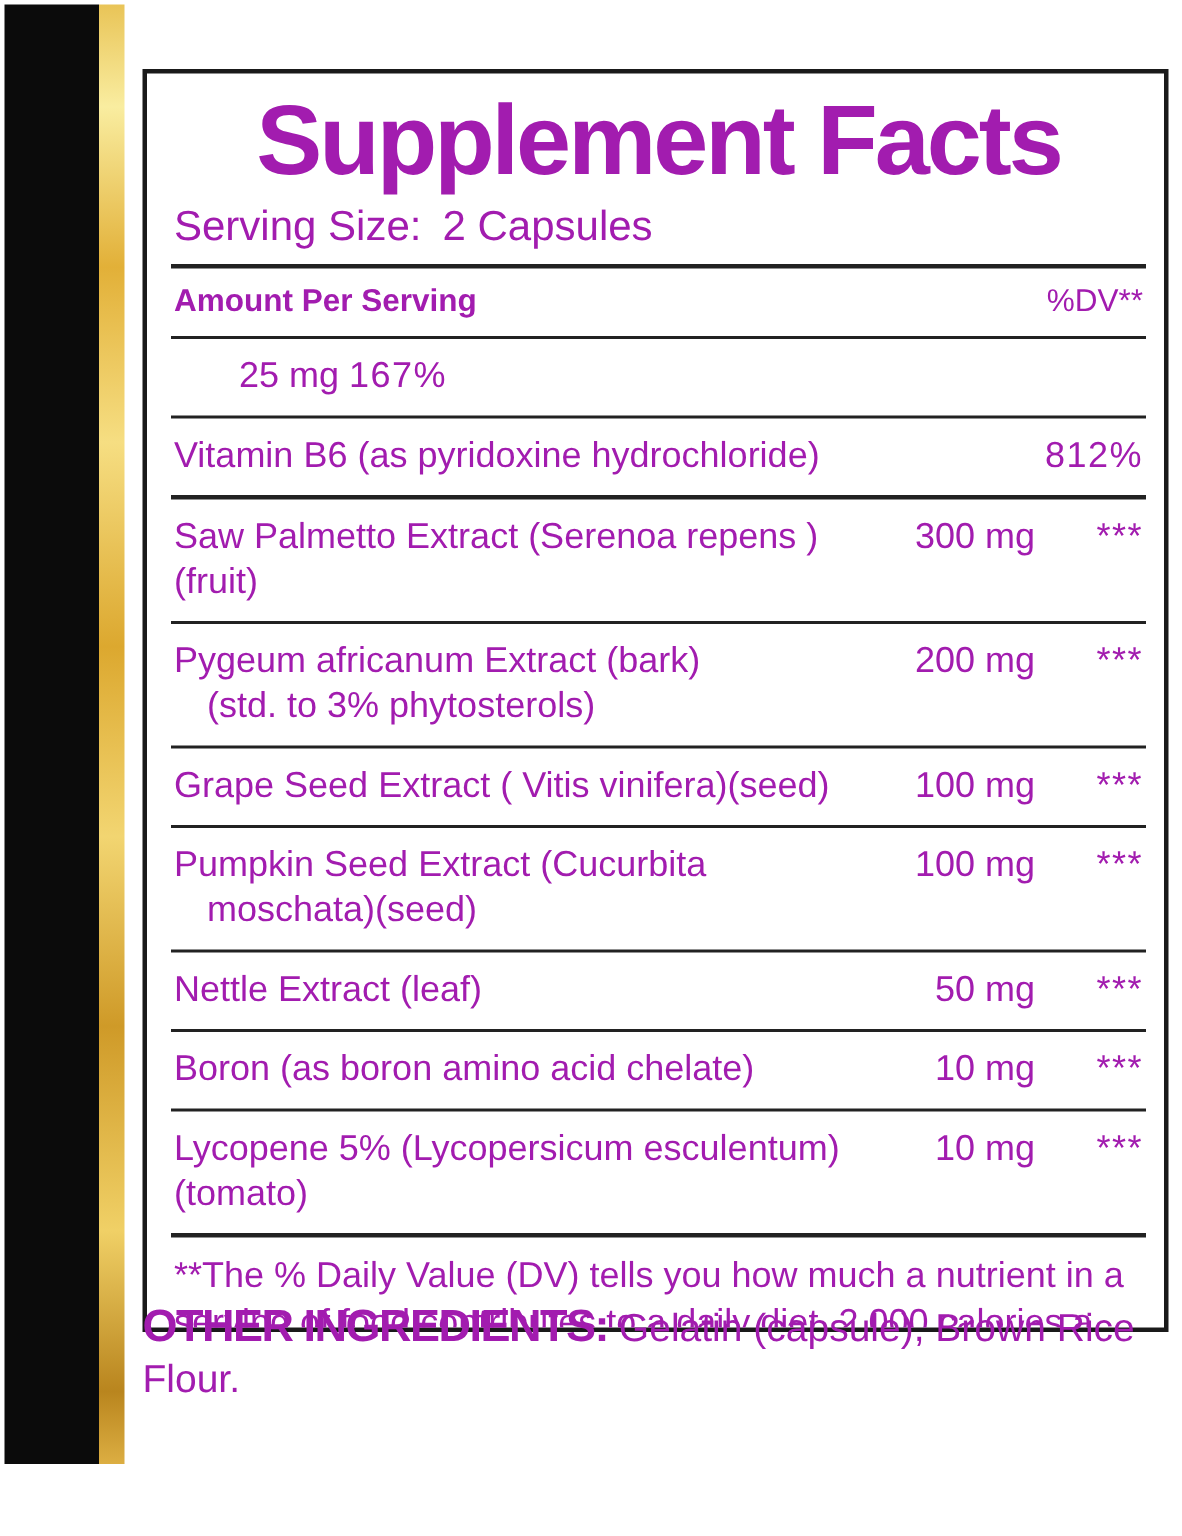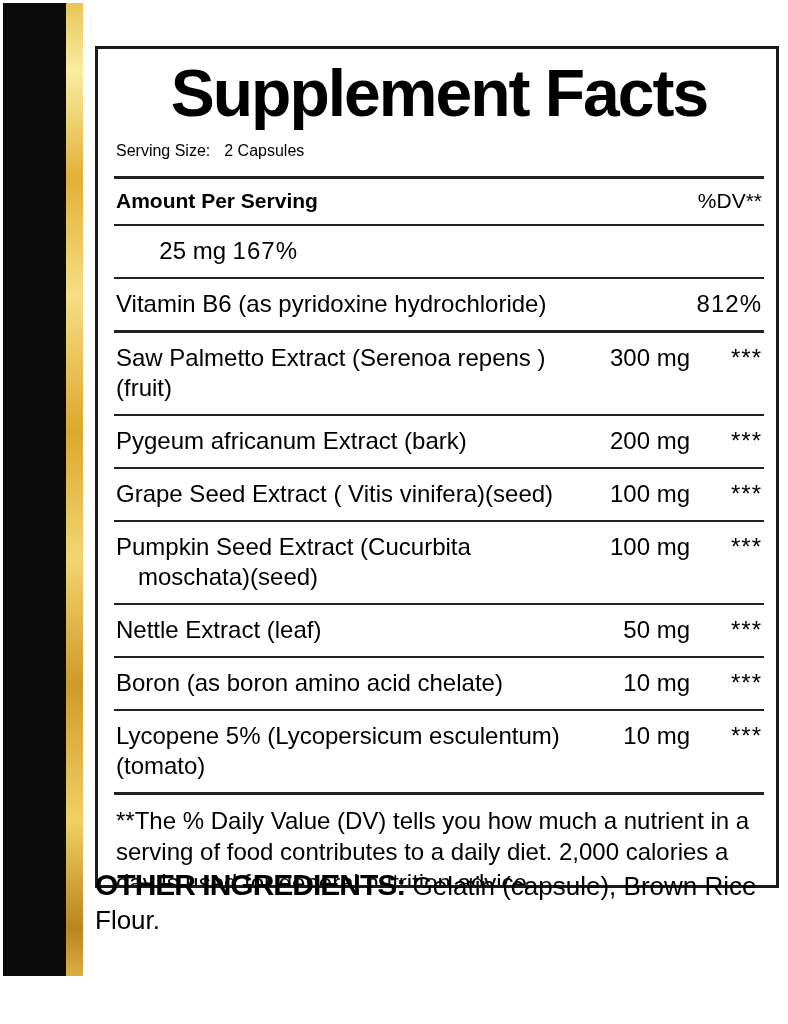--- a/index.html
+++ b/index.html
@@ -1,34 +1,34 @@
 <!DOCTYPE html>
 <html><head>
 <meta charset="utf-8">
 <style>
   html,body{margin:0;padding:0;background:#ffffff;}
   .page{position:relative;width:788px;height:980px;background:#ffffff;overflow:hidden;
-        font-family:"Liberation Sans",sans-serif;color:#000000;}
+        font-family:"Liberation Sans",sans-serif;color:#a21caf;}
 
   
   .bar-black{position:absolute;left:3px;top:3px;bottom:4px;width:63px;background:#0b0b0b;}
   .bar-gold{position:absolute;left:66px;top:3px;bottom:4px;width:17px;
     background:linear-gradient(180deg,
       #e9c457 0%, #f9eda0 7%, #e2b038 18%, #f6de82 30%, #dca82f 44%,
       #f2d571 57%, #cf9a28 70%, #f0d066 84%, #b9851e 95%, #dcae42 100%);}
 
   
   .panel{position:absolute;left:95px;top:46px;width:684px;height:842px;
          border:3px solid #1a1a1a;background:#ffffff;box-sizing:border-box;
          padding:6px 12px 0 16px;overflow:hidden;}
 
   .title{font-weight:bold;font-size:66px;line-height:72px;letter-spacing:-2px;
          text-align:center;padding:2px 0 4px 0;white-space:nowrap;}
 
-  .serving-block{font-size:16px;line-height:31px;padding:2px 0 10px 2px;}
+  .serving-block{font-size:28px;line-height:31px;padding:2px 0 10px 2px;}
   .serving-line .val{margin-left:14px;}
 
   .hdr-row{display:flex;justify-content:space-between;align-items:baseline;
            border-top:3px solid #222;border-bottom:2px solid #222;
            font-size:21px;padding:10px 2px 11px 2px;}
   .hdr-left{font-weight:bold;}
 
   .row{display:flex;align-items:flex-start;font-size:24px;line-height:30px;
        padding:10px 2px 11px 2px;border-top:2px solid #222;}
   .row:first-child{border-top:none;}
@@ -83,20 +83,21 @@
 
       <div class="row thick flow">
         <div class="row-left">Saw Palmetto Extract (Serenoa repens )(fruit)</div>
         <div class="row-amt">300 mg</div>
         <div class="row-dv">***</div>
       </div>
 
       <div class="row">
         <div class="row-left">
           <div>Pygeum africanum Extract (bark)</div>
+          <div class="row-line2">(std. to 3% phytosterols)</div>
         </div>
         <div class="row-amt">200 mg</div>
         <div class="row-dv">***</div>
       </div>
 
       <div class="row">
         <div class="row-left">Grape Seed Extract ( Vitis vinifera)(seed)</div>
         <div class="row-amt">100 mg</div>
         <div class="row-dv">***</div>
       </div>

